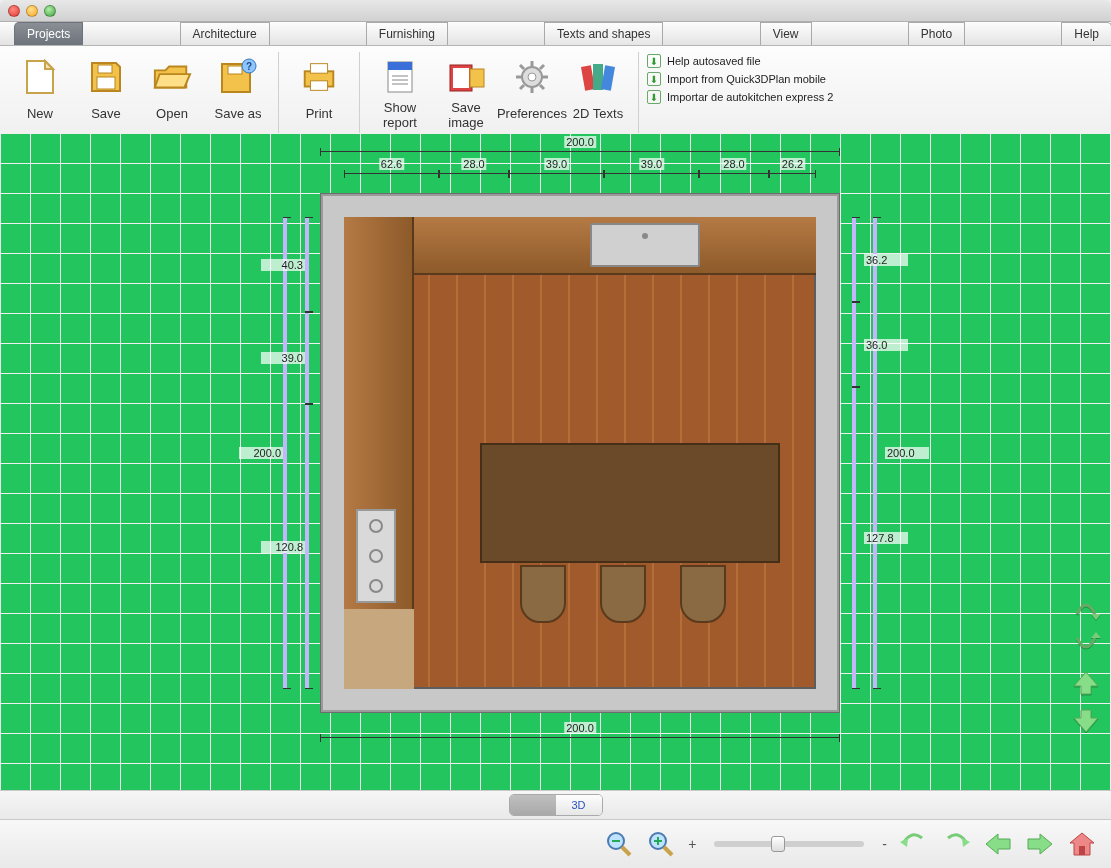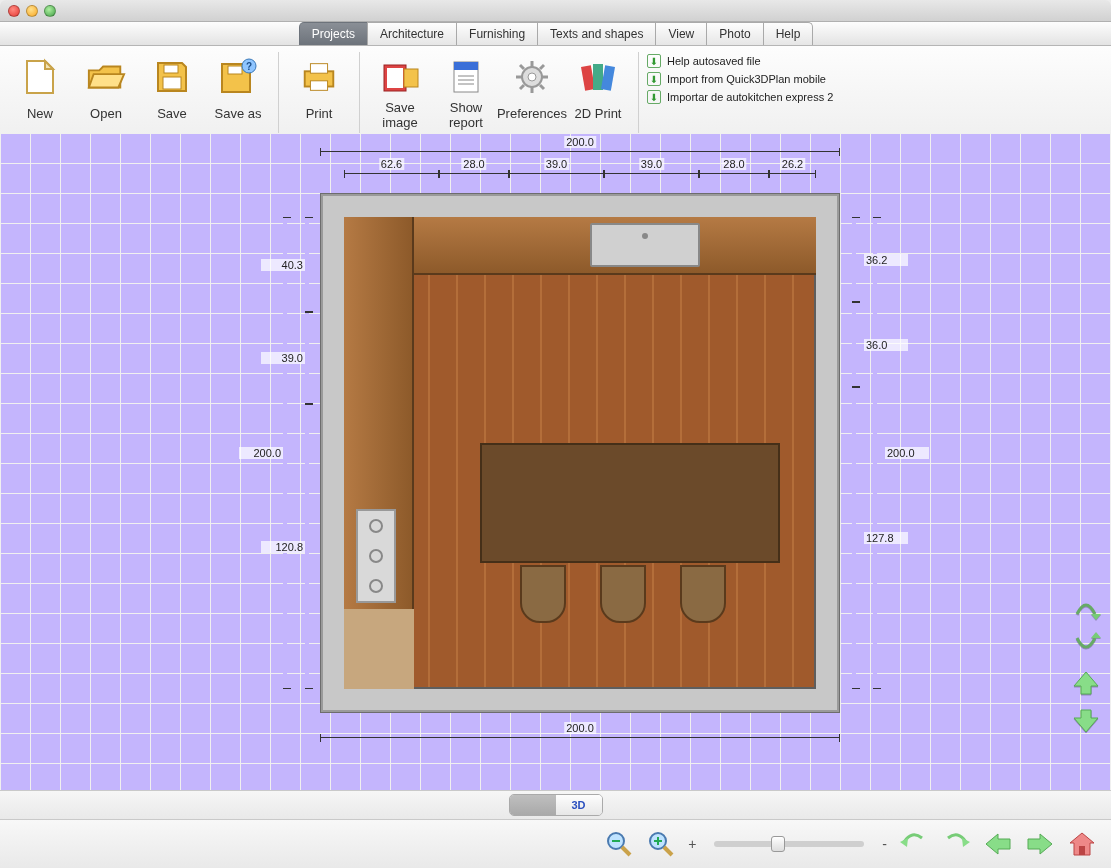--- a/index.html
+++ b/index.html
@@ -6,41 +6,41 @@
 body { font-family: "Lucida Grande", "Helvetica Neue", Arial, sans-serif; font-size: 11px; background: #ededed; width: 1111px; height: 868px; overflow: hidden; position: relative; }
 
 
 .titlebar { height: 22px; background: linear-gradient(#e8e8e8,#d1d1d1); border-bottom: 1px solid #b0b0b0; display: flex; align-items: center; padding-left: 8px; gap: 6px; border-radius: 6px 6px 0 0; }
 .tl-btn { width: 12px; height: 12px; border-radius: 50%; border: 1px solid rgba(0,0,0,.25); }
 .tl-close { background: radial-gradient(circle at 40% 35%, #ff8a80, #e53935); }
 .tl-min   { background: radial-gradient(circle at 40% 35%, #ffe08a, #f9a825); }
 .tl-zoom  { background: radial-gradient(circle at 40% 35%, #aef0a1, #43a047); }
 
 
-.tabsrow { height: 24px; background: linear-gradient(#fdfdfd,#e3e3e3); border-bottom: 1px solid #b5b5b5; display:flex; justify-content:center; align-items:stretch; }
+.tabsrow { height: 24px; background: linear-gradient(#fdfdfd,#e3e3e3); border-bottom: 1px solid #b5b5b5; display:flex; justify-content:space-between; align-items:stretch;padding-left:14px; }
 .tabsrow .tab { padding: 4px 12px; border: 1px solid #a9a9a9; border-bottom: none; margin-right:-1px; background: linear-gradient(#fdfdfd,#e6e6e6); font-size: 12px; color:#333; cursor:default; display:flex; align-items:center; }
 .tabsrow .tab.first { border-top-left-radius: 5px; }
 .tabsrow .tab.last  { border-top-right-radius: 5px; }
 .tabsrow .tab.active { background: linear-gradient(#8a8f96,#6d737b); color:#fff; border-color:#6d737b; }
 
 
 .ribbon { background: linear-gradient(#fdfdfd,#efefef); border-bottom: 1px solid #b5b5b5; padding: 6px 8px; display:flex; align-items:flex-start; gap: 2px; }
 .ribbon .group-sep { width:1px; align-self: stretch; background:#d0d0d0; margin: 0 6px; }
 .tool { width: 64px; display:flex; flex-direction:column; align-items:center; gap:4px; padding:4px 0; border:1px solid transparent; border-radius:4px; }
 .tool .icon { width:40px; height:40px; display:flex; align-items:center; justify-content:center; }
 .tool .label { text-align:center; font-size:13px; color:#333; line-height:1.15; min-height: 26px; display:flex; align-items:center; }
 .link-col { display:flex; flex-direction:column; gap:4px; padding-top:2px; }
 .link-item { display:flex; align-items:center; gap:6px; color:#222; font-size:11px; }
 .link-item .dl { width:14px; height:14px; border:1px solid #6a6; border-radius:2px; display:flex; align-items:center; justify-content:center; color:#393; font-size:10px; }
 
 
 svg { display:block; }
 
 
-.canvas-wrap { position:absolute; top:133px; left:0; right:0; bottom:78px; background:#c4b5fd; overflow:hidden; }
+.canvas-wrap { position:absolute; top:133px; left:0; right:0; bottom:78px; background:#22c55e; overflow:hidden; }
 .grid { position:absolute; inset:0;
   background-image:
     linear-gradient(#f0f0f0 1px, transparent 1px),
     linear-gradient(90deg,#f0f0f0 1px, transparent 1px),
     linear-gradient(#e6e6e6 1px, transparent 1px),
     linear-gradient(90deg,#e6e6e6 1px, transparent 1px);
   background-size: 30px 30px, 30px 30px, 150px 150px, 150px 150px;
 }
 .plan { position:absolute; left:320px; top:60px; width:520px; height:520px; }
 .plan .walls { position:absolute; inset:0; background:#c8c8c8; border:1px solid #6d6d6d; box-shadow: inset 0 0 0 2px #9a9a9a; }
@@ -74,21 +74,21 @@
 
 
 .rightnav { position:absolute; right:8px; top:460px; display:flex; flex-direction:column; gap:10px; }
 .rightnav .nbtn { width:34px; height:28px; display:flex; align-items:center; justify-content:center; }
 
 
 .midbar { position:absolute; left:0; right:0; bottom:48px; height:30px; background:linear-gradient(#f6f6f6,#e9e9e9); border-top:1px solid #c9c9c9; border-bottom:1px solid #c9c9c9; display:flex; align-items:center; justify-content:center; }
 .seg { display:flex; border:1px solid #aaa; border-radius:5px; overflow:hidden; height:22px; }
 .seg .segbtn { width:46px; display:flex; align-items:center; justify-content:center; font-size:11px; background:linear-gradient(#fdfdfd,#e7e7e7); }
 .seg .segbtn.active { background:linear-gradient(#bfbfbf,#a9a9a9); color:#333; }
-.seg .segbtn.inactive { color:#2a4fbf; font-weight:bold; }
+.seg .segbtn.inactive { color:#2a4fbf; font-weight:normal; }
 
 
 .bottombar { position:absolute; left:0; right:0; bottom:0; height:48px; background:linear-gradient(#f8f8f8,#e9e9e9); display:flex; align-items:center; justify-content:flex-end; gap:12px; padding:0 14px; }
 .bb-icon { width:30px; height:30px; display:flex; align-items:center; justify-content:center; }
 .slider { width:150px; height:6px; background:#cfcfcf; border-radius:3px; position:relative; margin:0 6px; }
 .slider .thumb { position:absolute; left:38%; top:-5px; width:14px; height:16px; background:linear-gradient(#fff,#ddd); border:1px solid #999; border-radius:3px; }
 .pm { font-size:14px; color:#555; }
 
 .arrow { filter: drop-shadow(0 1px 0 rgba(0,0,0,.25)); }
 </style>
@@ -118,37 +118,37 @@
       <svg width="34" height="40" viewBox="0 0 34 40">
           <polygon points="4,4 22,4 30,12 30,36 4,36" fill="#fff" stroke="#c9a34a" stroke-width="2"></polygon>
           <polygon points="22,4 22,12 30,12" fill="#f3e4b6" stroke="#c9a34a" stroke-width="2"></polygon>
         </svg>
     </span>
     <span class="label">New</span>
   </div>
 
   <div class="tool">
     <span class="icon">
-      <svg width="42" height="34" viewBox="0 0 42 34">
-          <path d="M3 10 L14 10 L18 6 L36 6 L36 28 L3 28 Z" fill="#f3c24a" stroke="#b9861f" stroke-width="2"></path>
-          <path d="M8 14 L40 14 L34 28 L3 28 Z" fill="#ffe089" stroke="#b9861f" stroke-width="2"></path>
-        </svg>
-    </span>
-    <span class="label">Open</span>
-  </div>
-
-  <div class="tool">
-    <span class="icon">
       <svg width="36" height="36" viewBox="0 0 36 36">
           <polygon points="4,4 28,4 32,8 32,32 4,32" fill="#f3c24a" stroke="#b9861f" stroke-width="2"></polygon>
           <rect x="10" y="6" width="14" height="8" fill="#fff" stroke="#b9861f"></rect>
           <rect x="9" y="18" width="18" height="12" fill="#fff" stroke="#b9861f"></rect>
         </svg>
     </span>
     <span class="label">Save</span>
+  </div>
+
+  <div class="tool">
+    <span class="icon">
+      <svg width="42" height="34" viewBox="0 0 42 34">
+          <path d="M3 10 L14 10 L18 6 L36 6 L36 28 L3 28 Z" fill="#f3c24a" stroke="#b9861f" stroke-width="2"></path>
+          <path d="M8 14 L40 14 L34 28 L3 28 Z" fill="#ffe089" stroke="#b9861f" stroke-width="2"></path>
+        </svg>
+    </span>
+    <span class="label">Open</span>
   </div>
 
   <div class="tool">
     <span class="icon">
       <svg width="40" height="38" viewBox="0 0 40 38">
           <polygon points="4,6 28,6 32,10 32,34 4,34" fill="#f3c24a" stroke="#b9861f" stroke-width="2"></polygon>
           <rect x="10" y="8" width="14" height="8" fill="#fff" stroke="#b9861f"></rect>
           <circle cx="31" cy="8" r="7" fill="#8fc5ff" stroke="#3a78b8"></circle>
           <text x="31" y="12" font-size="10" text-anchor="middle" fill="#1a4d8a" font-weight="bold">?</text>
         </svg>
@@ -163,43 +163,43 @@
       <svg width="42" height="36" viewBox="0 0 42 36">
           <rect x="6" y="12" width="30" height="16" fill="#f3c24a" stroke="#b9861f" stroke-width="2"></rect>
           <rect x="12" y="4" width="18" height="10" fill="#fff" stroke="#b9861f"></rect>
           <rect x="12" y="22" width="18" height="10" fill="#fff" stroke="#b9861f"></rect>
         </svg>
     </span>
     <span class="label">Print</span>
   </div>
 
   <div class="group-sep"></div>
-
-  <div class="tool">
-    <span class="icon">
-      <svg width="40" height="36" viewBox="0 0 40 36">
-          <rect x="4" y="6" width="22" height="26" fill="#d44" stroke="#922"></rect>
-          <rect x="7" y="9" width="16" height="20" fill="#fff"></rect>
-          <rect x="24" y="10" width="14" height="18" fill="#f3c24a" stroke="#b9861f"></rect>
-        </svg>
-    </span>
-    <span class="label">Save image</span>
-  </div>
 
   <div class="tool">
     <span class="icon">
       <svg width="32" height="38" viewBox="0 0 32 38">
           <rect x="4" y="4" width="24" height="30" fill="#fff" stroke="#888"></rect>
           <rect x="4" y="4" width="24" height="8" fill="#3a6fd8"></rect>
           <line x1="8" y1="18" x2="24" y2="18" stroke="#888"></line>
           <line x1="8" y1="22" x2="24" y2="22" stroke="#888"></line>
           <line x1="8" y1="26" x2="24" y2="26" stroke="#888"></line>
         </svg>
     </span>
     <span class="label">Show report</span>
+  </div>
+
+  <div class="tool">
+    <span class="icon">
+      <svg width="40" height="36" viewBox="0 0 40 36">
+          <rect x="4" y="6" width="22" height="26" fill="#d44" stroke="#922"></rect>
+          <rect x="7" y="9" width="16" height="20" fill="#fff"></rect>
+          <rect x="24" y="10" width="14" height="18" fill="#f3c24a" stroke="#b9861f"></rect>
+        </svg>
+    </span>
+    <span class="label">Save image</span>
   </div>
 
   <div class="tool">
     <span class="icon">
       <svg width="36" height="36" viewBox="0 0 36 36">
           <circle cx="18" cy="18" r="10" fill="#ddd" stroke="#999" stroke-width="2"></circle>
           <circle cx="18" cy="18" r="4" fill="#fff" stroke="#999"></circle>
       <g stroke="#999" stroke-width="3">
             <line x1="18" y1="2" x2="18" y2="8"></line>
             <line x1="18" y1="28" x2="18" y2="34"></line>
@@ -216,21 +216,21 @@
   </div>
 
   <div class="tool">
     <span class="icon">
       <svg width="38" height="34" viewBox="0 0 38 34">
           <rect x="4" y="6" width="10" height="24" fill="#d44" transform="rotate(-10 9 18)"></rect>
           <rect x="14" y="4" width="10" height="26" fill="#4a8"></rect>
           <rect x="24" y="6" width="10" height="24" fill="#48d" transform="rotate(10 29 18)"></rect>
         </svg>
     </span>
-    <span class="label">2D Print</span>
+    <span class="label">2D Texts</span>
   </div>
 
   <div class="group-sep"></div>
 
   <div class="link-col">
     <div class="link-item">
       <span class="dl">⬇</span>
       <span>Help autosaved file</span>
     </div>
     <div class="link-item">

